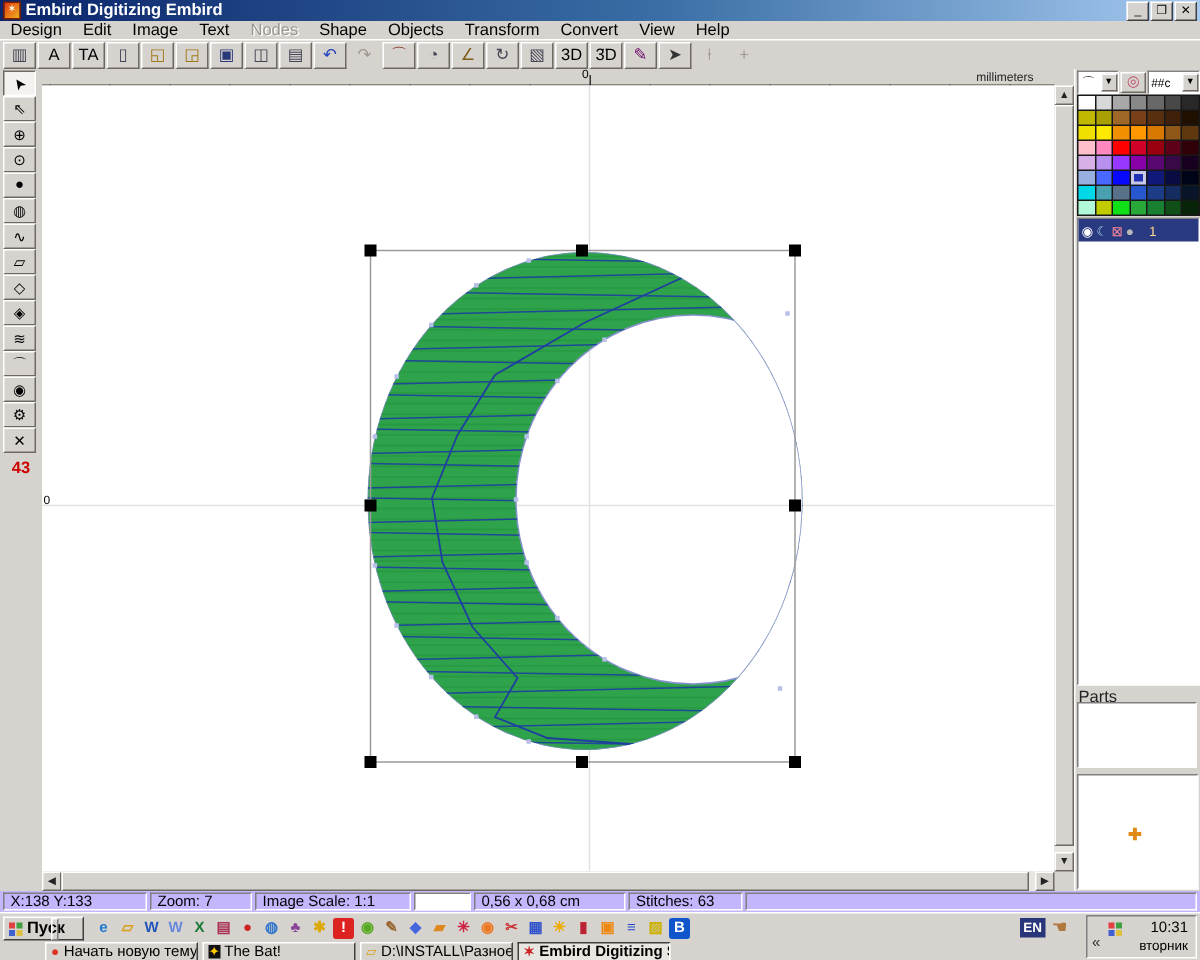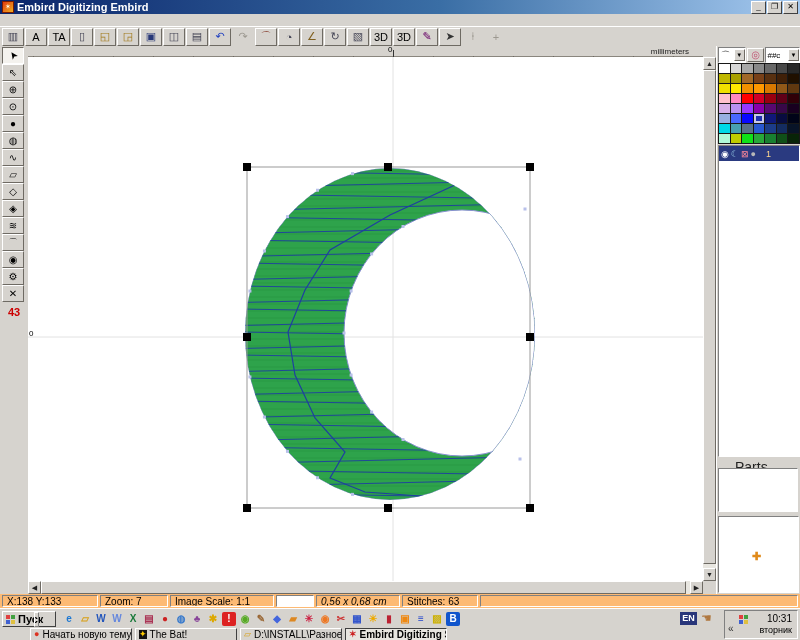--- a/index.html
+++ b/index.html
@@ -69,29 +69,29 @@
               font-size:10px;line-height:12px;text-align:center;color:#c05070;margin:0 1px;box-sizing:border-box;}
   #dd-pattern{width:33px;font-size:8px;}
   #palette{position:absolute;left:1px;top:17px;width:82px;height:81px;background:#181818;
            display:grid;grid-template-columns:repeat(7,1fr);grid-auto-rows:1fr;gap:1px;padding:1px;box-sizing:border-box;}
   .swatch{width:100%;height:100%;}
   .swatch.sel{outline:2px solid #c8c8e8;outline-offset:-2px;}
   #layers{position:absolute;left:1px;top:99px;width:82px;height:312px;background:#fff;
           border:1px solid;border-color:#808080 #fff #fff #808080;box-sizing:border-box;}
   #layer-row{height:15px;background:#2a3a80;color:#fff;display:flex;align-items:center;padding:0 2px;gap:2px;font-size:9px;}
   #layer-num{margin-left:8px;color:#ffd890;font-size:9px;}
-  #parts-label{position:absolute;left:2px;top:413px;font-size:14px;color:#222;margin-left:16px;}
+  #parts-label{position:absolute;left:2px;top:413px;font-size:11px;color:#222;}
   #parts-list{position:absolute;left:1px;top:422px;width:80px;height:44px;background:#fff;
               border:1px solid;border-color:#808080 #fff #fff #808080;box-sizing:border-box;}
   #preview{position:absolute;left:1px;top:470px;width:81px;height:77px;background:#fff;
            border:1px solid;border-color:#808080 #fff #fff #808080;box-sizing:border-box;}
   #preview-cross{position:absolute;left:33px;top:33px;color:#e08a1a;font-size:11px;font-weight:bold;}
 
   
-  #statusbar{left:0;top:594px;width:800px;height:14px;background:#fdba74;display:flex;align-items:center;gap:2px;padding:1px 2px;box-sizing:border-box;}
+  #statusbar{left:0;top:594px;width:800px;height:14px;background:#c4b5fd;display:flex;align-items:center;gap:2px;padding:1px 2px;box-sizing:border-box;}
   .st{height:12px;line-height:11px;font-size:10px;padding:0 4px;border:1px solid;border-color:#808080 #fff #fff #808080;box-sizing:border-box;white-space:nowrap;overflow:hidden;}
   #st-progress{width:38px;background:#fff;}
   #st-fill{flex:1;}
 
   
   #taskbar{left:0;top:608px;width:800px;height:32px;background:#d6d3ce;border-top:1px solid #fff;box-sizing:border-box;}
   #start-btn{position:absolute;left:2px;top:2px;width:54px;height:16px;background:#d6d3ce;border:1px solid;border-color:#fff #404040 #404040 #fff;
              display:flex;align-items:center;gap:3px;padding:0 3px;box-sizing:border-box;font-weight:bold;font-size:11px;}
   .winflag{width:9px;height:9px;display:grid;grid-template-columns:4px 4px;grid-auto-rows:4px;gap:1px;}
   .winflag i{display:block;}
@@ -121,20 +121,34 @@
   <div id="titlebar" class="abs">
     <span id="title-icon">✶</span>
     <span id="title-text">Embird Digitizing Embird</span>
     <span id="win-btns">
       <span class="winbtn">_</span>
       <span class="winbtn">❐</span>
       <span class="winbtn">✕</span>
     </span>
   </div>
 
+  <div id="menubar" class="abs">
+
+  <span class="menu-item">Design</span>
+      <span class="menu-item">Edit</span>
+      <span class="menu-item">Image</span>
+      <span class="menu-item">Text</span>
+      <span class="menu-item dis">Nodes</span>
+      <span class="menu-item">Shape</span>
+      <span class="menu-item">Objects</span>
+      <span class="menu-item">Transform</span>
+      <span class="menu-item">Convert</span>
+      <span class="menu-item">View</span>
+      <span class="menu-item">Help</span>
+    </div>
 
   <div id="toolbar" class="abs">
 
   <span class="tbtn">
       <span class="g" style="color: rgb(68, 68, 85);">▥</span>
     </span>
       <span class="tbtn">
       <span class="g" style="color: rgb(0, 0, 0);">A</span>
     </span>
       <span class="tbtn">
@@ -496,21 +510,21 @@
     <div id="preview">
       <span id="preview-cross">✚</span>
     </div>
   </div>
 
   <div id="statusbar" class="abs">
     <span class="st" style="width:96px;">X:138  Y:133</span>
     <span class="st" style="width:68px;">Zoom: 7</span>
     <span class="st" style="width:104px;">Image Scale: 1:1</span>
     <span class="st" id="st-progress"></span>
-    <span class="st" style="width:84px;font-style:italic;">0,56 x 0,68 cm</span>
+    <span class="st" style="width:101px;">0,56 x 0,68 cm</span>
     <span class="st" style="width:76px;">Stitches: 63</span>
     <span class="st" id="st-fill"></span>
   </div>
 
   <div id="taskbar" class="abs">
     <span id="start-btn">
       <span class="winflag">
         <i style="background:#e04040;"></i>
           <i style="background:#40a040;"></i>
           <i style="background:#4060d0;"></i>

